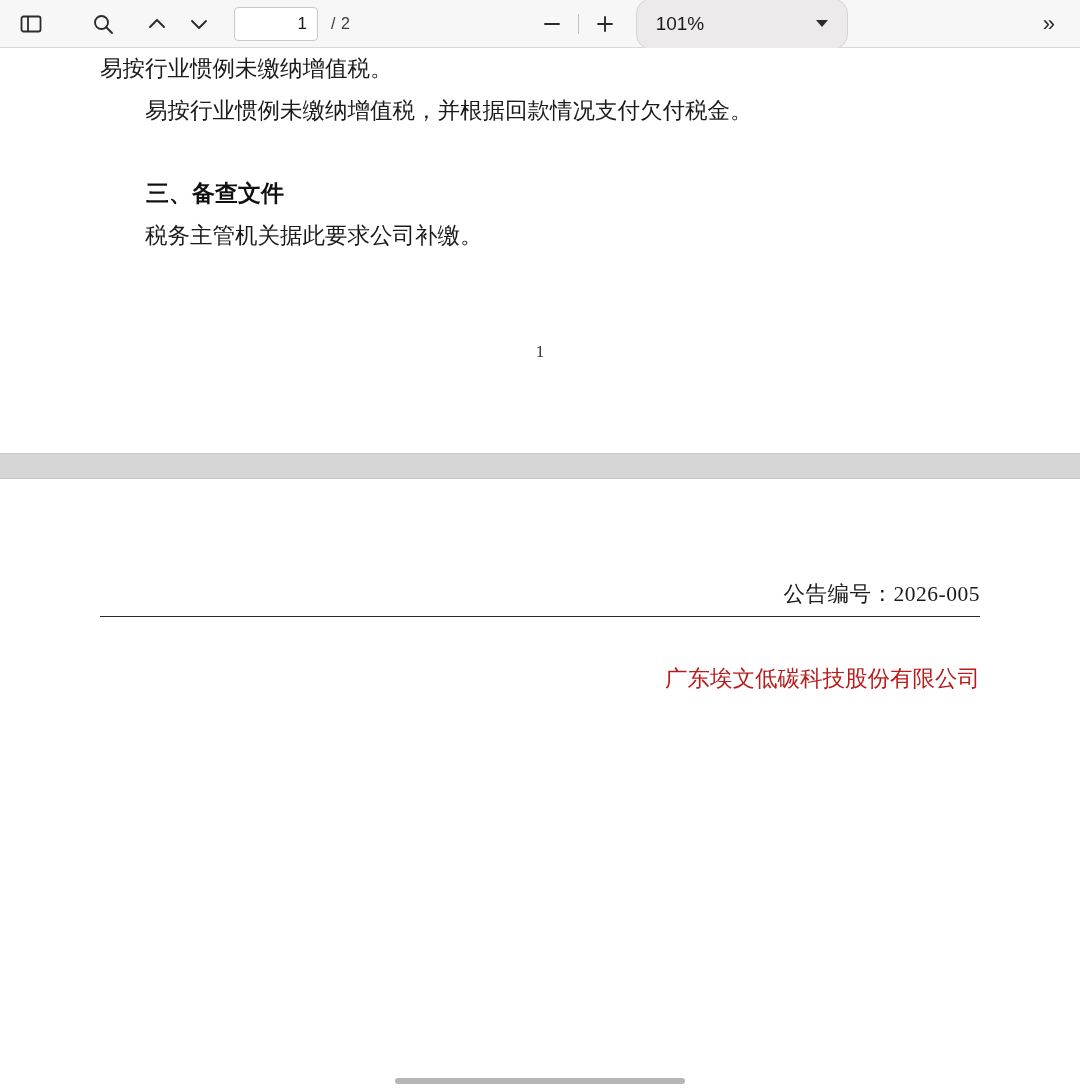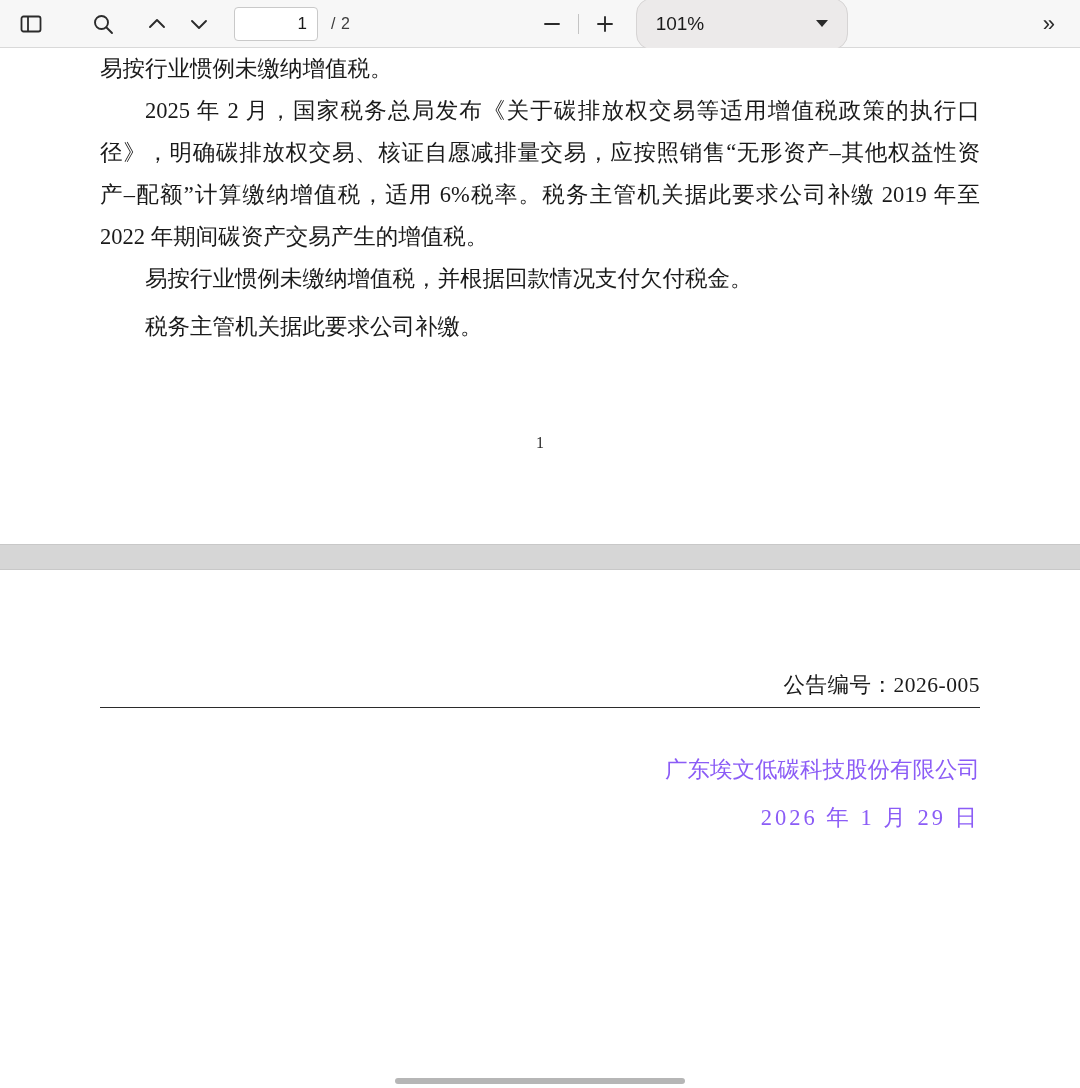--- a/index.html
+++ b/index.html
@@ -150,21 +150,21 @@
     color: #1a1a1a;
     padding-top: 84px;
     padding-bottom: 8px;
     border-bottom: 1.5px solid #2b2b2b;
     letter-spacing: 0.5px;
   }
   .sign-block {
     text-align: right;
     font-family: "Liberation Serif", serif;
     font-size: 22.5px;
-    color: #8b5cf6;
+    color: #b91c1c;
     line-height: 48px;
     margin-top: 38px;
   }
   .sign-date { letter-spacing: 3px; }
 
   .scrollbar-h {
     position: absolute;
     left: 0; bottom: 0;
     width: 1080px;
     height: 14px;
@@ -242,34 +242,33 @@
     <div class="tb-btn">
       <span class="dbl-chev">»</span>
     </div>
   </div>
 </div>
 
 <div class="viewer">
 
   <div class="page">
     <p class="doc-text para first-line">易按行业惯例未缴纳增值税。</p>
-    <p class="doc-text para p-indent">2025 年 2 月，国家税务总局发布《关于碳排放权交易等适用增值税政策的执行口径》，明确碳排放权交易、核证自愿减排量交易，应按照销售“无形资产–其他权益性资产–配额”计算缴纳增值税，适用 6%税率。税务主管机关据此要求公司补缴 2019 年至 2022 年期间碳资产交易产生的增值税。</p>
     <p class="doc-text para p-indent">易按行业惯例未缴纳增值税，并根据回款情况支付欠付税金。</p>
 
+    <div class="section-head">三、备查文件</div>
     <p class="doc-text para p-indent sec-body">税务主管机关据此要求公司补缴。</p>
 
     <div class="page-number">1</div>
   </div>
 
   <div class="page-gap"></div>
 
   <div class="page2">
     <div class="notice-no">公告编号：2026-005</div>
     <div class="sign-block">
       <div>广东埃文低碳科技股份有限公司</div>
-      <div class="sign-date">2026 年 1 月 29 日</div>
     </div>
   </div>
 
   <div class="scrollbar-h">
     <div class="scroll-thumb"></div>
   </div>
 </div>
 
 </body></html>

